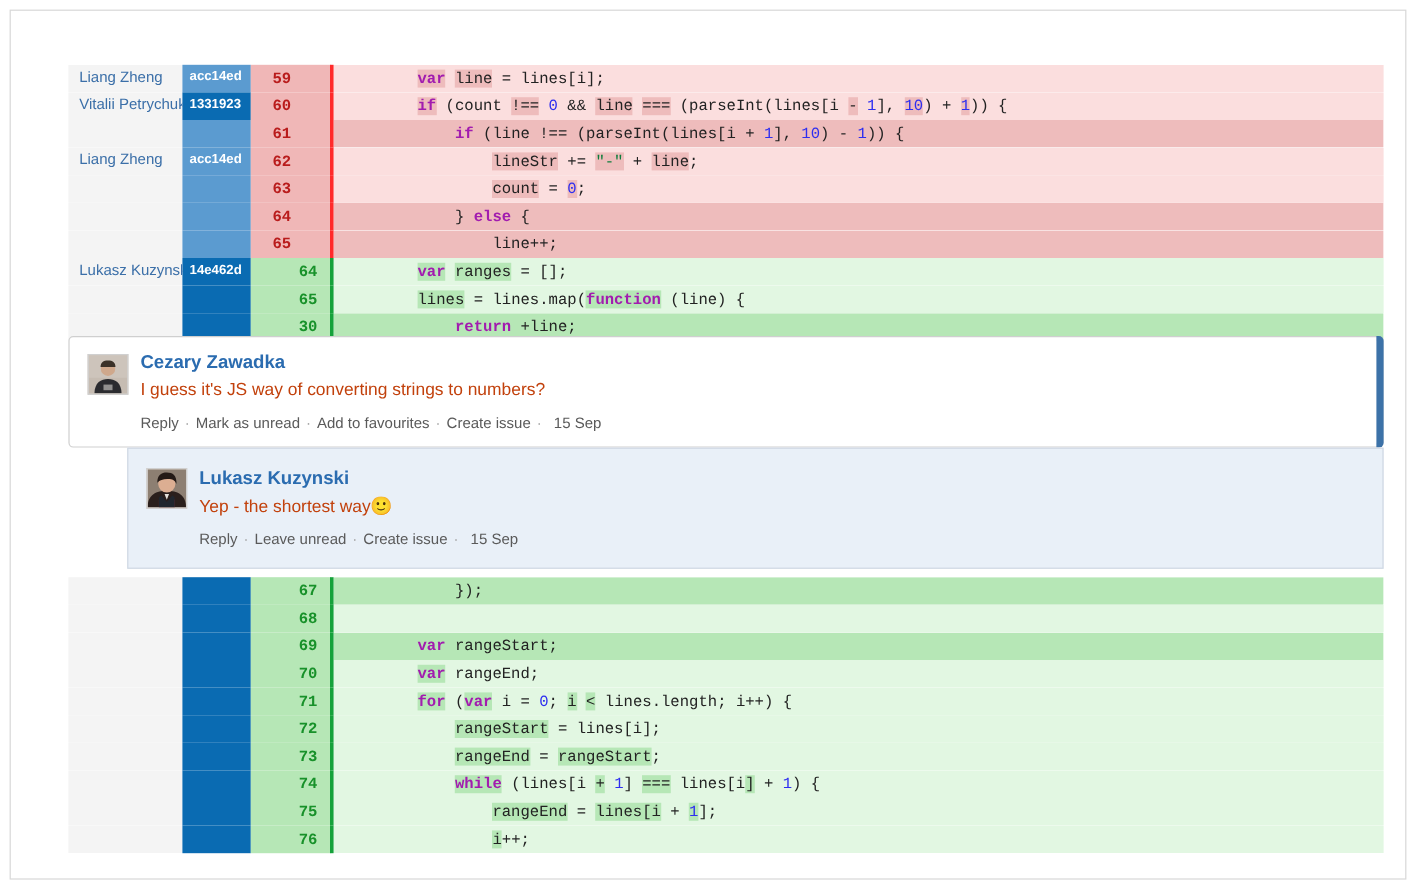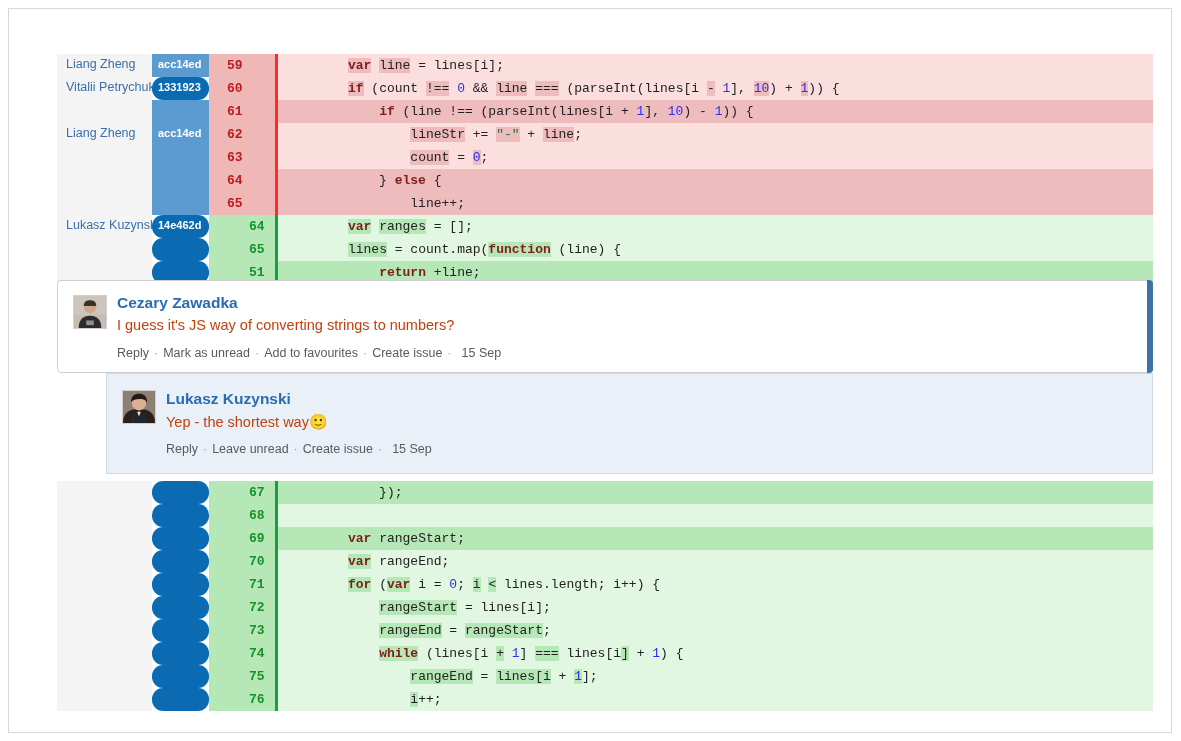--- a/index.html
+++ b/index.html
@@ -39,21 +39,21 @@
   .c-commit {
     width: 57px;
     color: #ffffff;
     font-size: 11px;
     font-weight: bold;
     font-family: "Liberation Sans", sans-serif;
     padding: 4px 0 0 6px !important;
     white-space: nowrap;
   }
   .c-commit.blue-light { background: #5b9bd0; }
-  .c-commit.blue-dark  { background: #0a6bb2; border-radius: 11px; }
+  .c-commit.blue-dark  { background: #0a6bb2; }
 
   .c-num {
     width: 67px;
     font-family: "Liberation Mono", monospace;
     font-size: 13px;
     font-weight: bold;
     padding: 4px 10px 0 0 !important;
   }
   .c-num.del { background: #f0b7b7; color: #b91c1c; text-align: left; padding-left: 18px !important; }
   .c-num.add { background: #b6e7b6; color: #18912a; text-align: right; }
@@ -65,21 +65,21 @@
     padding: 4px 0 0 0 !important;
     color: #222222;
     overflow: hidden;
   }
   .c-code.del { background: #fbdede; border-left: 3px solid #ff2a2a; }
   .c-code.add { background: #e2f7e2; border-left: 3px solid #15a23a; }
 
   .code-inner { padding-left: 8px; }
 
   
-  .kw  { color: #7f1d1d; font-weight: bold; }
+  .kw  { color: #a21caf; font-weight: bold; }
   .num { color: #2e2ef0; }
   .str { color: #0b7d3b; }
   .pl  { color: #222222; }
 
   
   .hd { background: #eebcbc; }
   .ha { background: #b6e7b6; }
   .hd-full { display: block; background: #eebcbc; height: 23px; margin-top:-4px; padding-top:4px; }
   .ha-full { display: block; background: #b6e7b6; height: 23px; margin-top:-4px; padding-top:4px; }
 
@@ -193,26 +193,26 @@
           <tr class="row">
             <td class="c-author">Lukasz Kuzynski</td>
             <td class="c-commit blue-dark">14e462d</td>
             <td class="c-num add">64</td>
             <td class="c-code add"><span class="code-inner"><span class="pl">        </span><span class="kw ha">var</span><span class="pl"> </span><span class="pl ha">ranges</span><span class="pl"> = [];</span></span></td>
           </tr>
           <tr class="row">
             <td class="c-author"></td>
             <td class="c-commit blue-dark"></td>
             <td class="c-num add">65</td>
-            <td class="c-code add"><span class="code-inner"><span class="pl">        </span><span class="pl ha">lines</span><span class="pl"> = count.map(</span><span class="kw ha">function</span><span class="pl"> (line) {</span></span></td>
-          </tr>
-          <tr class="row">
-            <td class="c-author"></td>
-            <td class="c-commit blue-dark"></td>
-            <td class="c-num add">51</td>
+            <td class="c-code add"><span class="code-inner"><span class="pl">        </span><span class="pl ha">lines</span><span class="pl"> = lines.map(</span><span class="kw ha">function</span><span class="pl"> (line) {</span></span></td>
+          </tr>
+          <tr class="row">
+            <td class="c-author"></td>
+            <td class="c-commit blue-dark"></td>
+            <td class="c-num add">30</td>
             <td class="c-code add"><span class="code-inner ha-full"><span class="pl">            </span><span class="kw">return</span><span class="pl"> +line;</span></span></td>
           </tr>
         </tbody>
     </table>
   </div>
 
   <div class="comment-card" id="comment-1">
     <div class="unread-bar"></div>
     <div class="avatar" style="left:15px; top:14px;">
       <svg class="av-body" viewBox="0 0 34 34" preserveAspectRatio="none">

